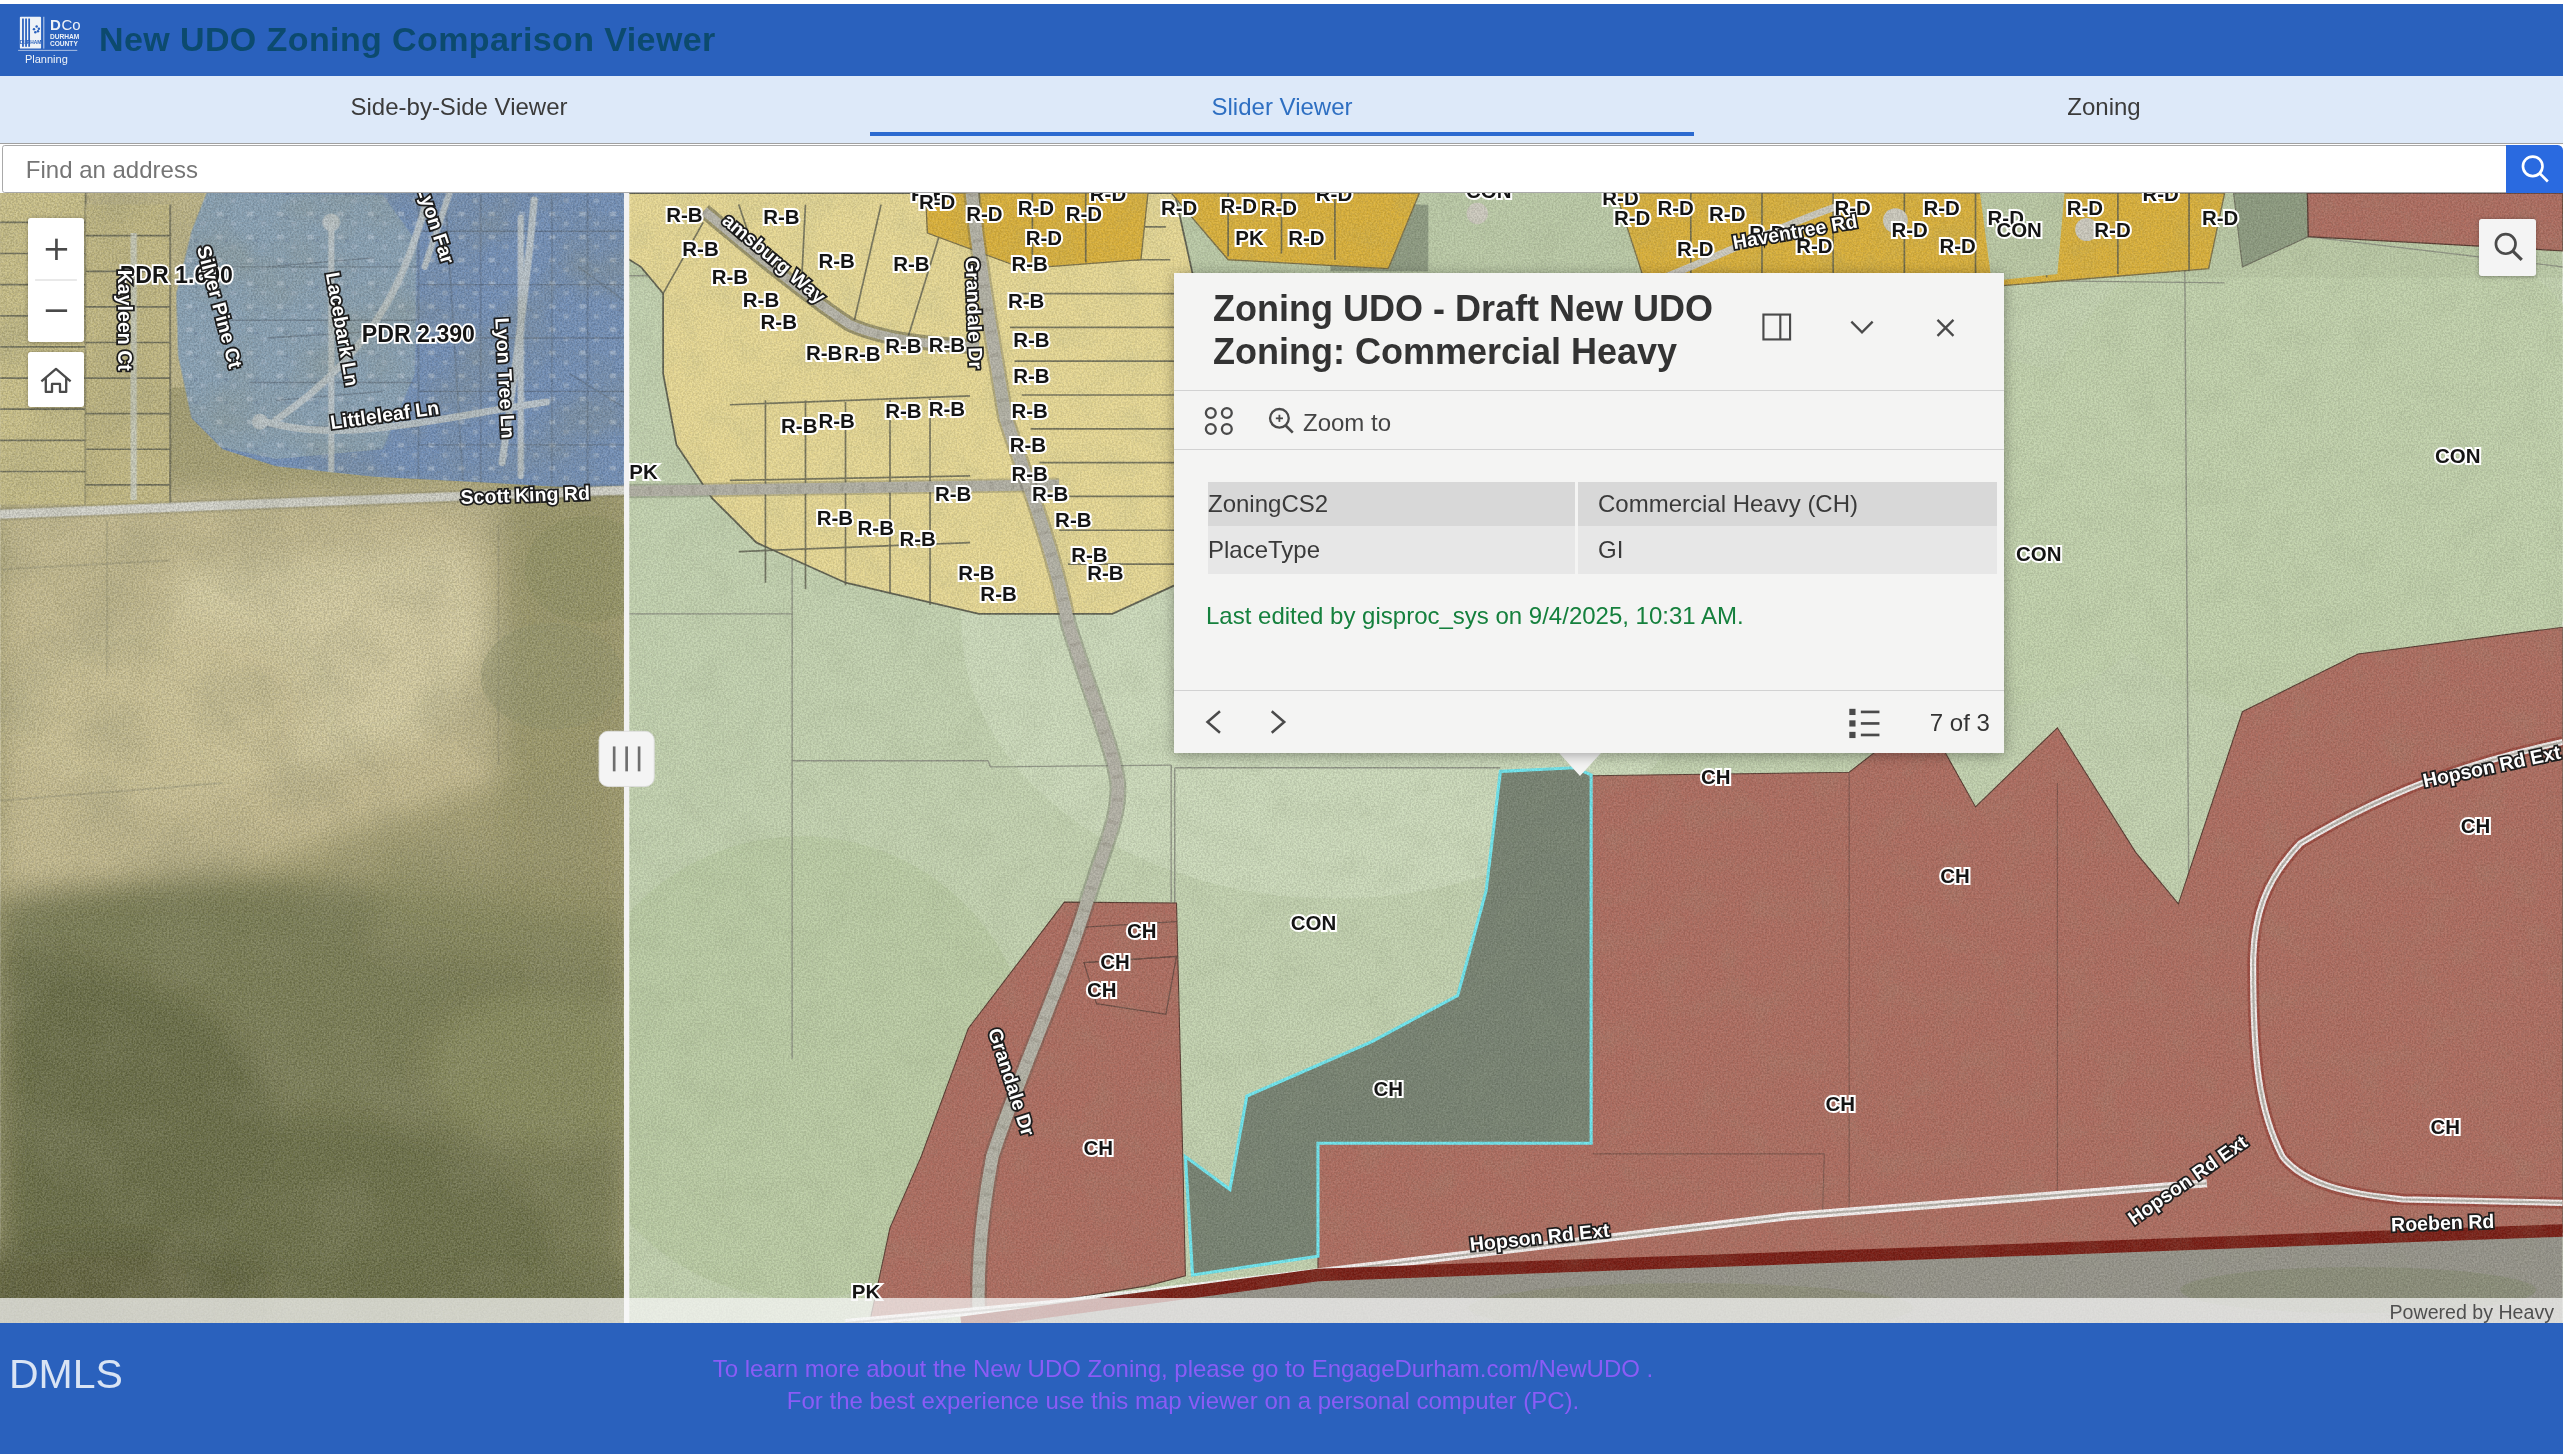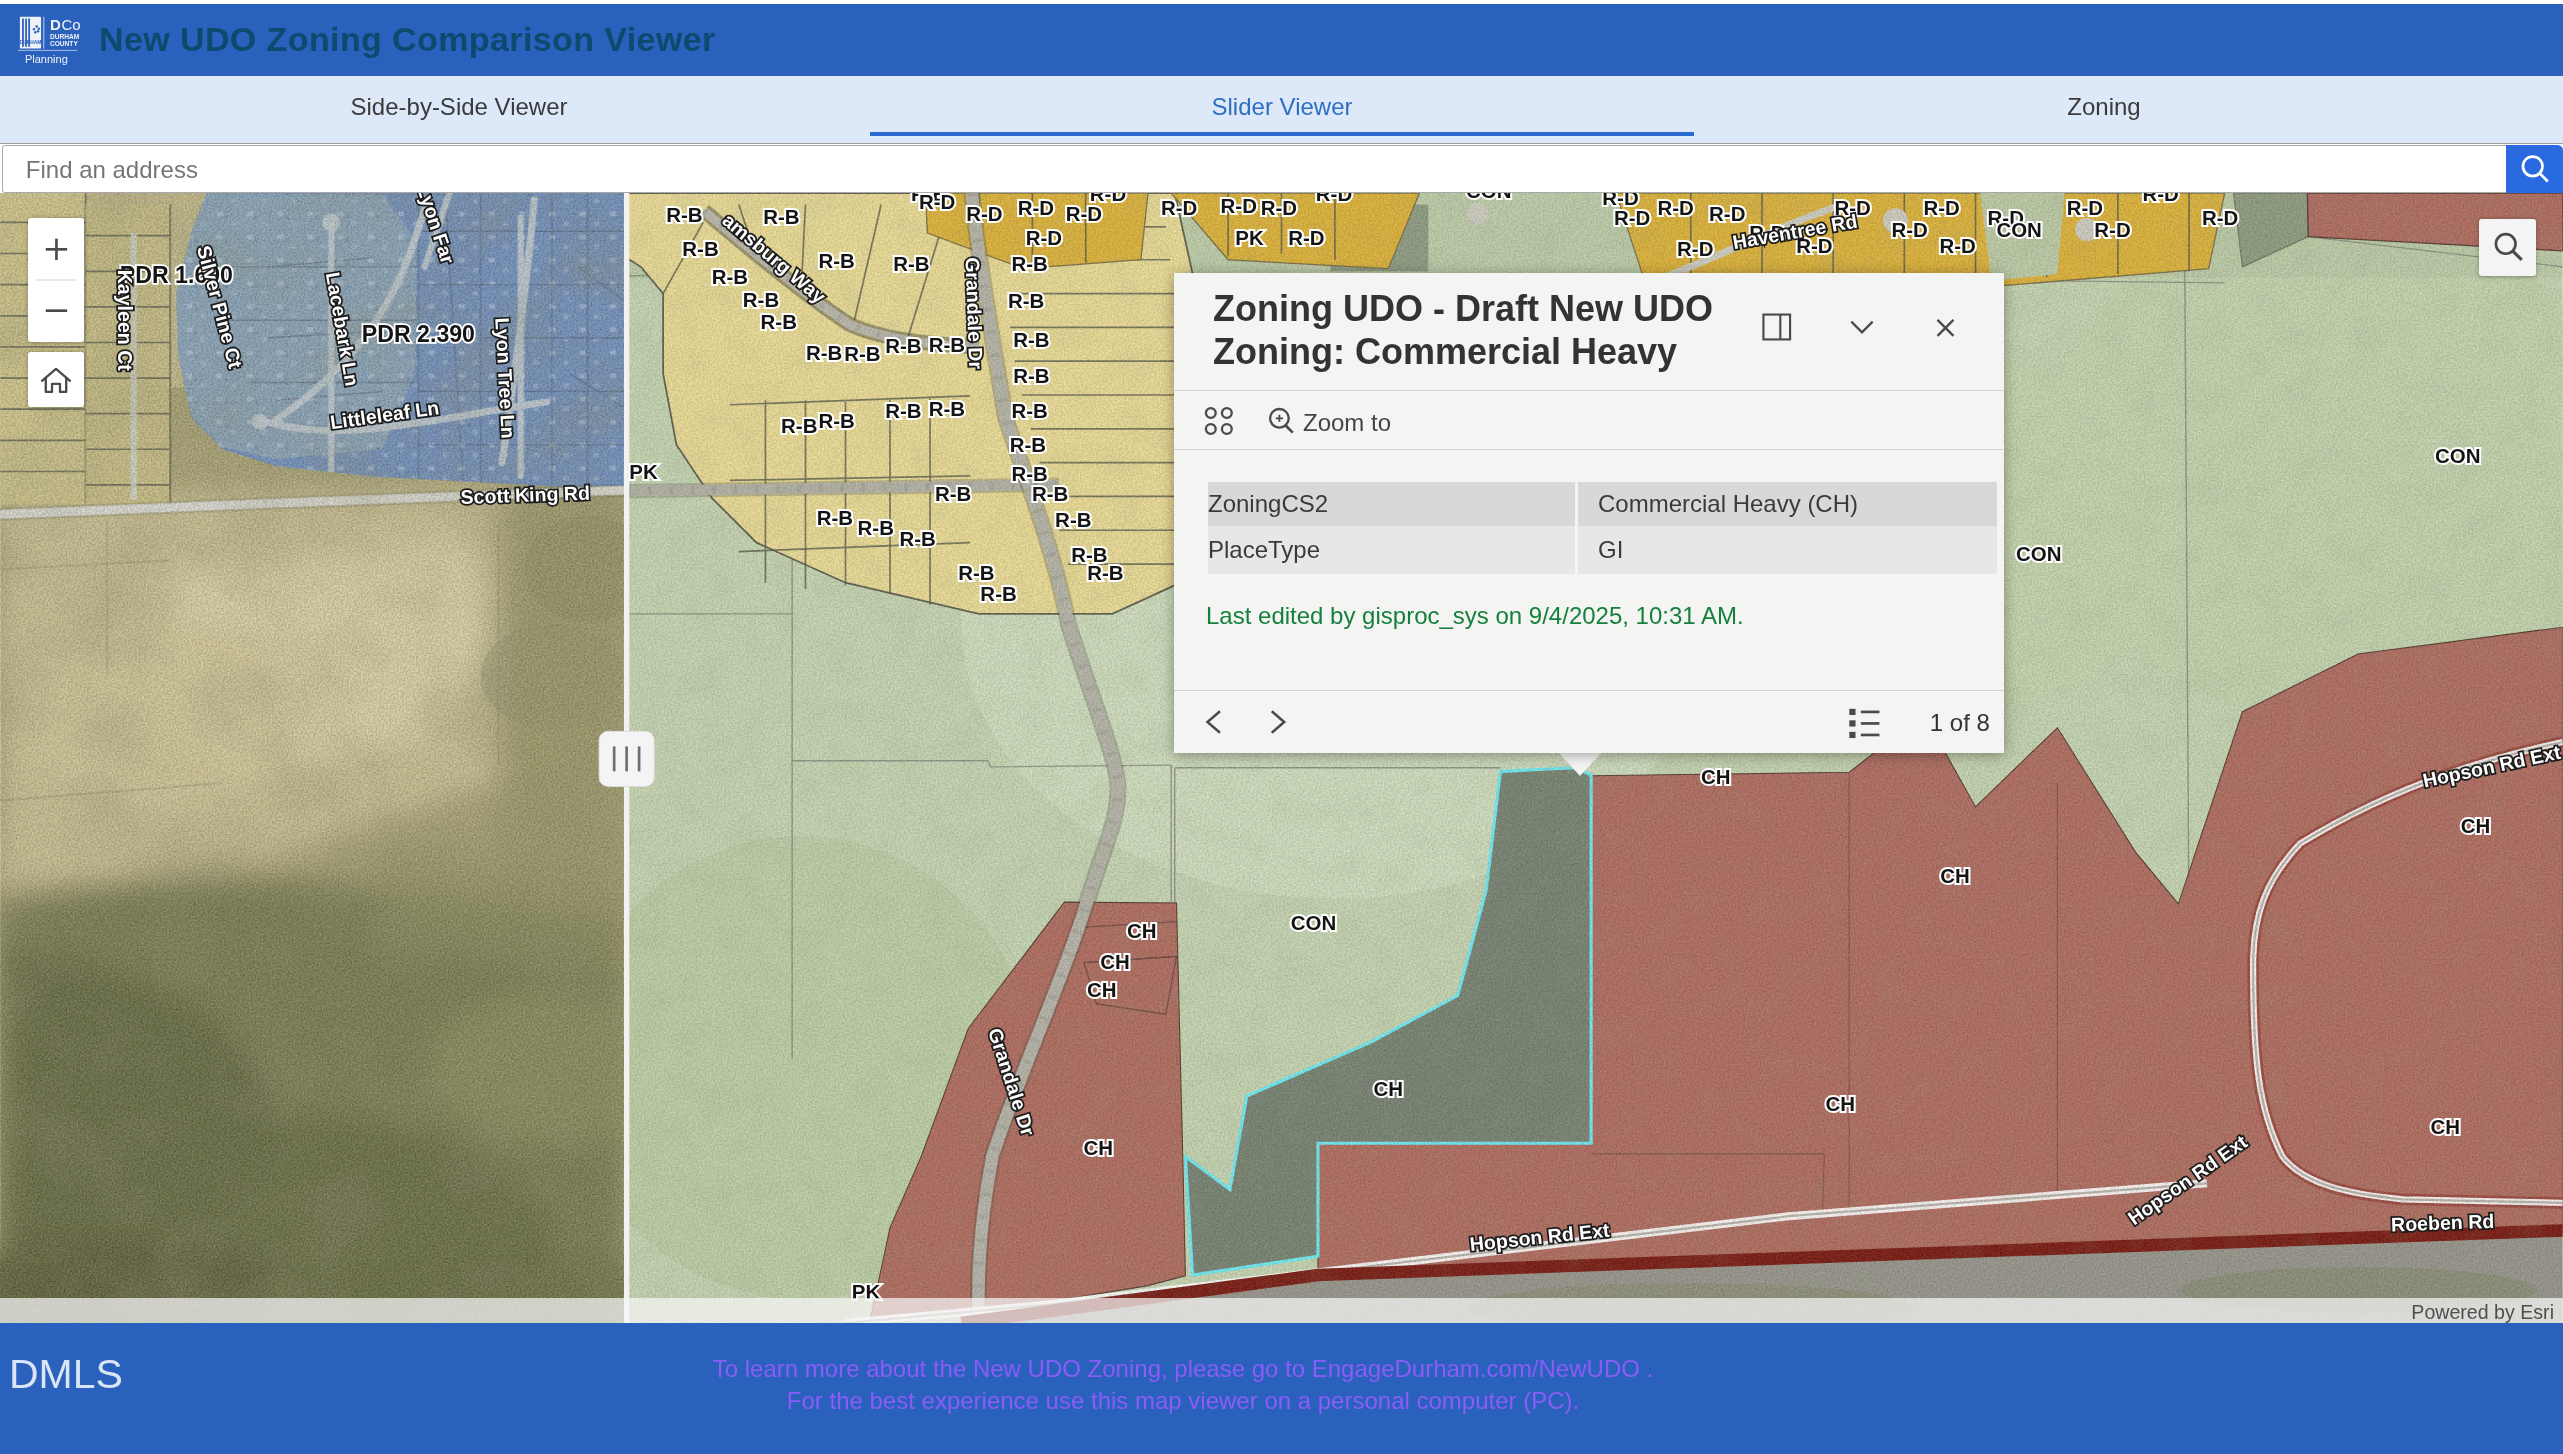--- a/index.html
+++ b/index.html
@@ -516,23 +516,23 @@
             <rect x="6" y="4" width="7" height="7"></rect>
             <rect x="6" y="17" width="7" height="7"></rect>
             <rect x="6" y="30" width="7" height="7"></rect>
           </g>
       <g stroke="#4a4a4a" stroke-width="3">
             <line x1="19" y1="7.5" x2="40" y2="7.5"></line>
             <line x1="19" y1="20.5" x2="40" y2="20.5"></line>
             <line x1="19" y1="33.5" x2="40" y2="33.5"></line>
           </g>
     </svg>
-    <div class="pcount">1 of 8</div>
+    <div class="pcount">7 of 3</div>
   </div>
 </div>
 </div>
 <div class="attr">
-    <span>Powered by Esri</span>
+    <span>Powered by Heavy</span>
   </div>
 <div class="ftr"></div>
 <div class="dmls">DMLS</div>
 <div class="ftxt">To learn more about the New UDO Zoning, please go to EngageDurham.com/NewUDO .<br>For the best experience use this map viewer on a personal computer (PC).</div>
 
 
 </body></html>

